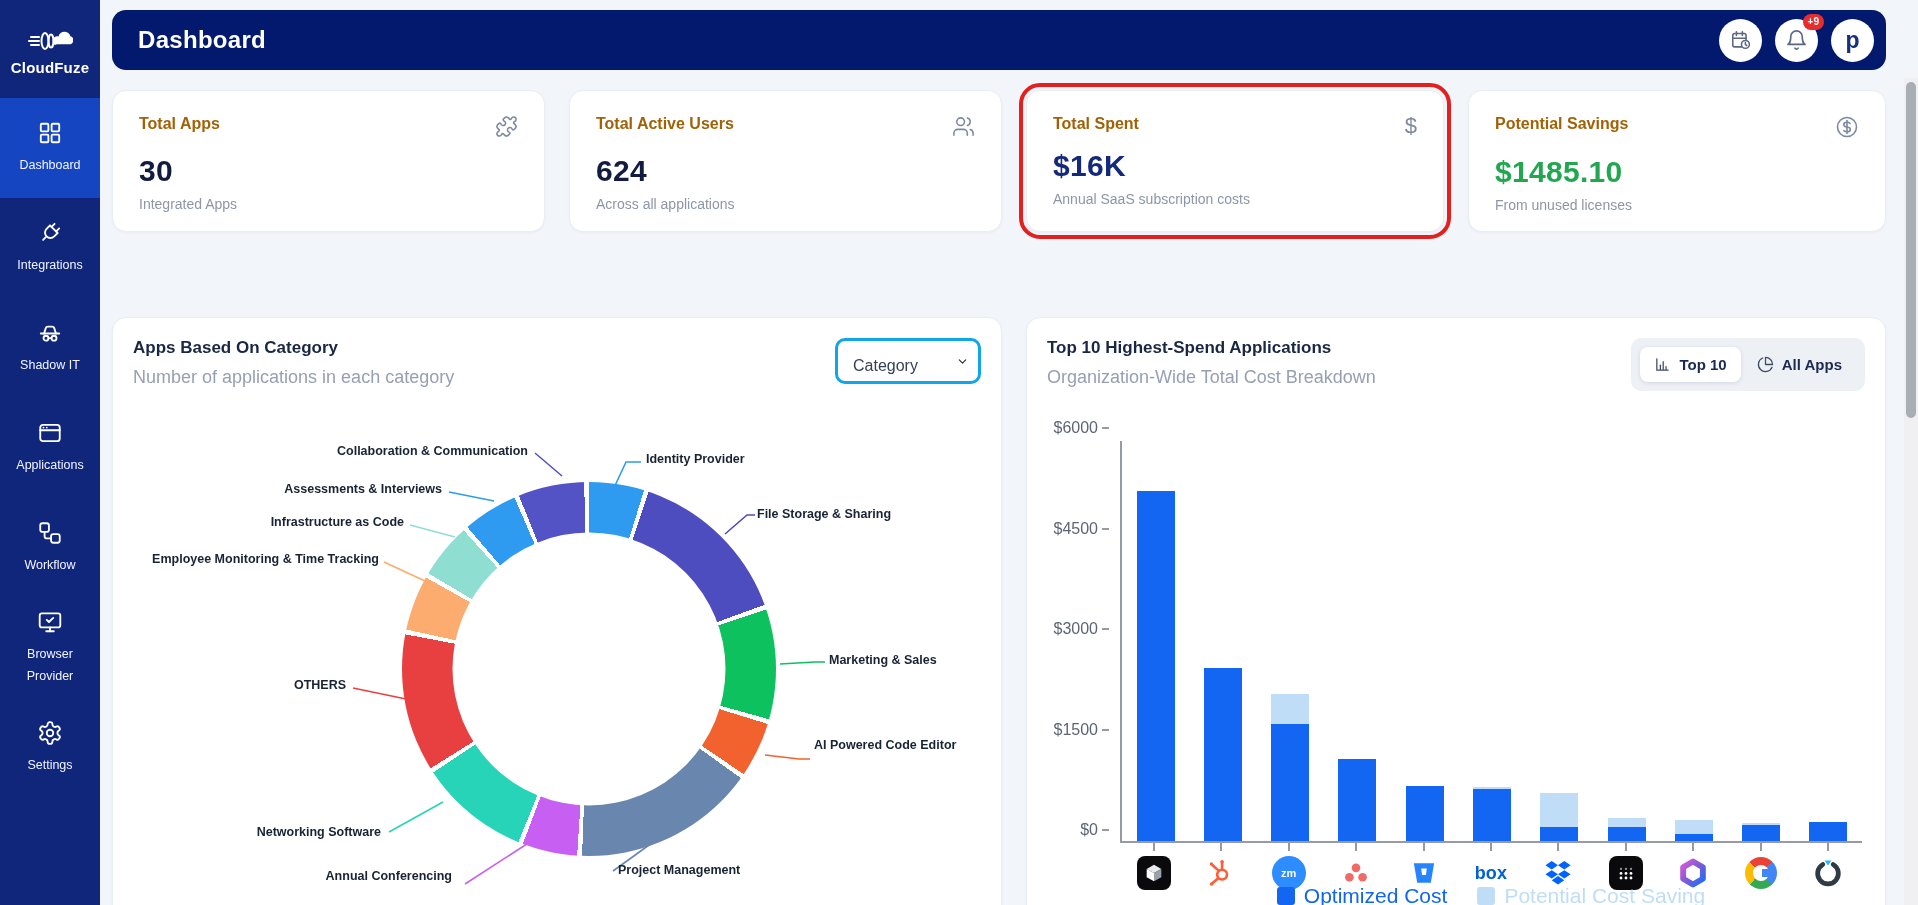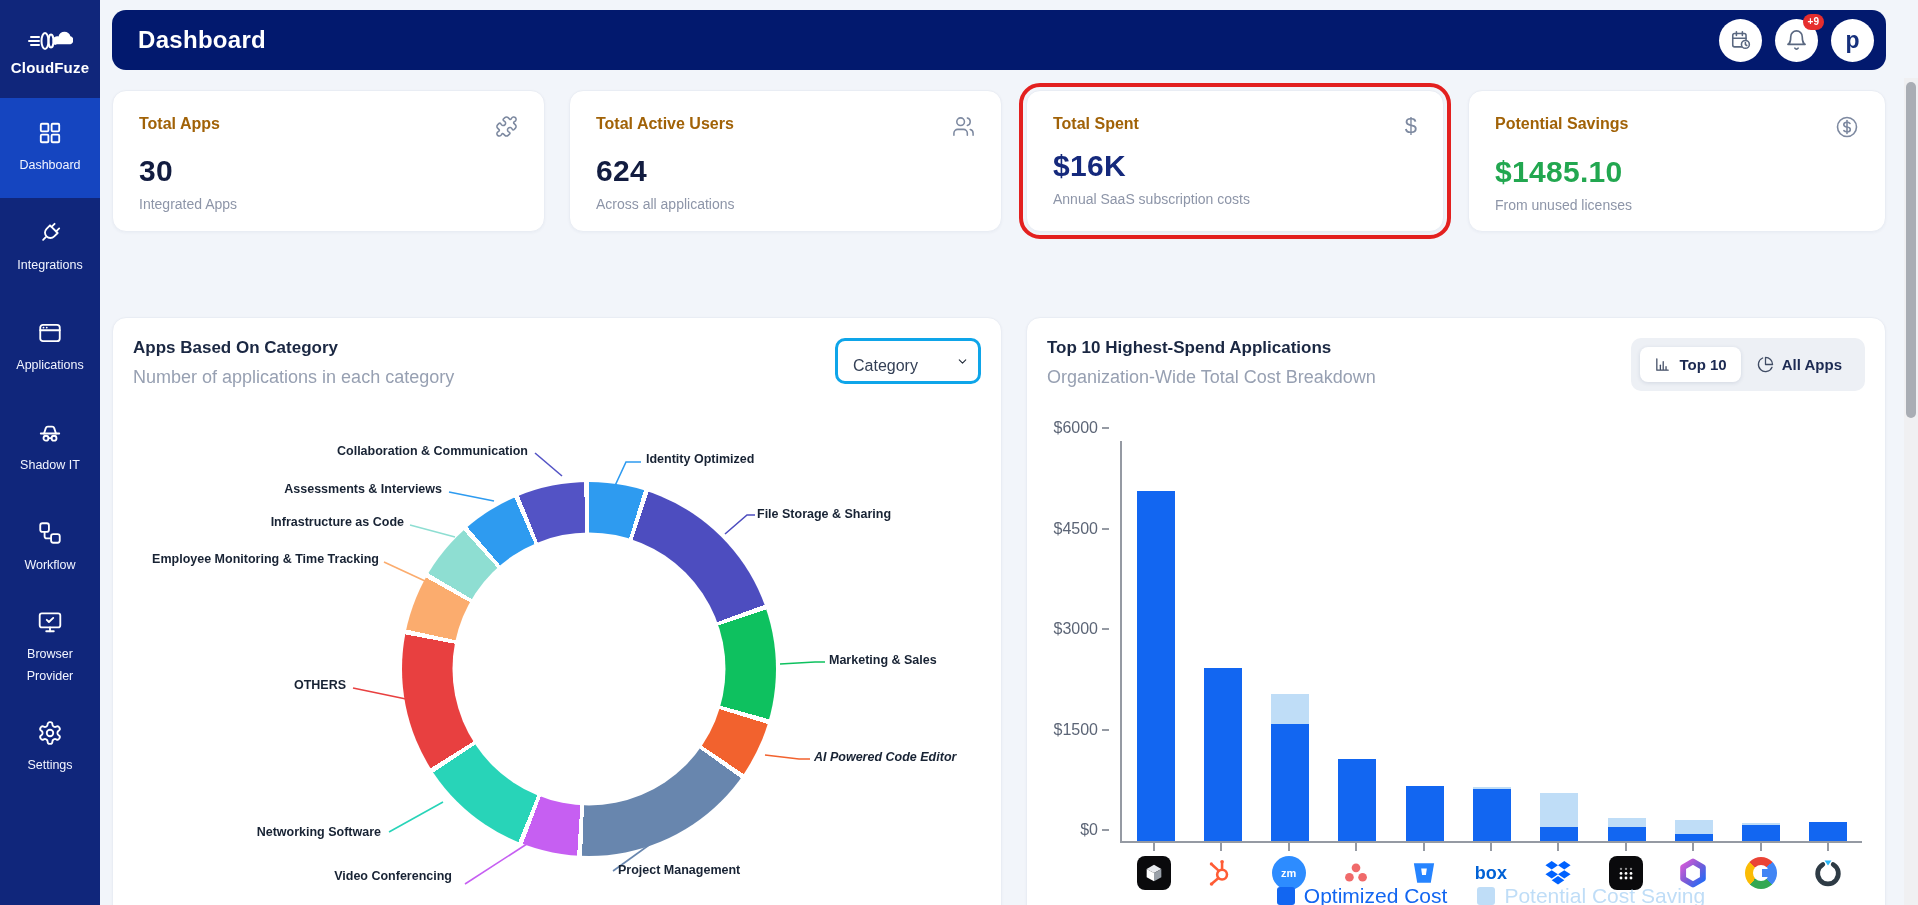--- a/index.html
+++ b/index.html
@@ -125,37 +125,37 @@
           <path d="M9 3v4"></path>
           <path d="M15 3v4"></path>
         <path d="M7 7h10v4.5a5 5 0 0 1-10 0Z"></path>
       </g>
     </svg>
     <div class="lbl">Integrations</div>
   </div>
 
   <div class="nav-item">
     <svg width="26" height="26" viewBox="0 0 24 24">
-      <rect x="3" y="4.5" width="18" height="15" rx="2.5"></rect>
-        <path d="M3 9.5h18"></path>
-      <path d="M6 7h.01"></path>
-        <path d="M9 7h.01"></path>
-    </svg>
-    <div class="lbl">Applications</div>
-  </div>
-
-  <div class="nav-item">
-    <svg width="26" height="26" viewBox="0 0 24 24">
       <path d="M3.5 12.5h17"></path>
       <path d="M6.5 12.5l1.6-5a2 2 0 0 1 1.9-1.4h4a2 2 0 0 1 1.9 1.4l1.6 5"></path>
       <circle cx="8.3" cy="16.8" r="2.3"></circle>
         <circle cx="15.7" cy="16.8" r="2.3"></circle>
       <path d="M10.6 16.8h2.8"></path>
     </svg>
     <div class="lbl">Shadow IT</div>
+  </div>
+
+  <div class="nav-item">
+    <svg width="26" height="26" viewBox="0 0 24 24">
+      <rect x="3" y="4.5" width="18" height="15" rx="2.5"></rect>
+        <path d="M3 9.5h18"></path>
+      <path d="M6 7h.01"></path>
+        <path d="M9 7h.01"></path>
+    </svg>
+    <div class="lbl">Applications</div>
   </div>
 
   <div class="nav-item">
     <svg width="26" height="26" viewBox="0 0 24 24">
       <rect x="3" y="3" width="8" height="8" rx="2"></rect>
         <rect x="13" y="13" width="8" height="8" rx="2"></rect>
       <path d="M7 11v4a2 2 0 0 0 2 2h4"></path>
     </svg>
     <div class="lbl">Workflow</div>
   </div>
@@ -293,26 +293,26 @@
         <polyline class="leader" points="312,263 271,244" fill="none" stroke-width="1.6" stroke="#FBAC6E"></polyline>
         <polyline class="leader" points="342,219 297,207" fill="none" stroke-width="1.6" stroke="#8EDED2"></polyline>
         <polyline class="leader" points="381,183 336,174" fill="none" stroke-width="1.6" stroke="#2E9BF0"></polyline>
         <polyline class="leader" points="449,158 422,135" fill="none" stroke-width="1.6" stroke="#5353C5"></polyline>
       </svg>
 
       <div class="donut" id="donut" style="background: conic-gradient(rgb(46, 155, 240) 0deg, rgb(46, 155, 240) 17.1deg, rgb(255, 255, 255) 17.1deg, rgb(255, 255, 255) 18.6deg, rgb(77, 77, 191) 18.6deg, rgb(77, 77, 191) 69.9deg, rgb(255, 255, 255) 69.9deg, rgb(255, 255, 255) 71.4deg, rgb(14, 193, 95) 71.4deg, rgb(14, 193, 95) 105.6deg, rgb(255, 255, 255) 105.6deg, rgb(255, 255, 255) 107.1deg, rgb(242, 98, 46) 107.1deg, rgb(242, 98, 46) 124.2deg, rgb(255, 255, 255) 124.2deg, rgb(255, 255, 255) 125.7deg, rgb(104, 134, 174) 125.7deg, rgb(104, 134, 174) 182.13deg, rgb(255, 255, 255) 182.13deg, rgb(255, 255, 255) 183.63deg, rgb(198, 95, 242) 183.63deg, rgb(198, 95, 242) 200.73deg, rgb(255, 255, 255) 200.73deg, rgb(255, 255, 255) 202.23deg, rgb(40, 212, 184) 202.23deg, rgb(40, 212, 184) 236.43deg, rgb(255, 255, 255) 236.43deg, rgb(255, 255, 255) 237.93deg, rgb(232, 64, 64) 237.93deg, rgb(232, 64, 64) 280.68deg, rgb(255, 255, 255) 280.68deg, rgb(255, 255, 255) 282.18deg, rgb(251, 172, 110) 282.18deg, rgb(251, 172, 110) 299.28deg, rgb(255, 255, 255) 299.28deg, rgb(255, 255, 255) 300.78deg, rgb(142, 222, 210) 300.78deg, rgb(142, 222, 210) 317.88deg, rgb(255, 255, 255) 317.88deg, rgb(255, 255, 255) 319.38deg, rgb(46, 155, 240) 319.38deg, rgb(46, 155, 240) 336.48deg, rgb(255, 255, 255) 336.48deg, rgb(255, 255, 255) 337.98deg, rgb(83, 83, 197) 337.98deg, rgb(83, 83, 197) 358.5deg, rgb(255, 255, 255) 358.5deg, rgb(255, 255, 255) 360deg);">
         <div class="donut-hole"></div>
       </div>
 
-      <div class="dlabel" style="left:533px; top:134px;">Identity Optimized</div>
+      <div class="dlabel" style="left:533px; top:134px;">Identity Provider</div>
       <div class="dlabel" style="left:644px; top:189px;">File Storage &amp; Sharing</div>
       <div class="dlabel" style="left:716px; top:335px;">Marketing &amp; Sales</div>
-      <div class="dlabel" style="left:701px; top:432px;font-style:italic;">AI Powered Code Editor</div>
+      <div class="dlabel" style="left:701px; top:420px;">AI Powered Code Editor</div>
       <div class="dlabel" style="left:505px; top:545px;">Project Management</div>
-      <div class="dlabel" style="right:549px; top:551px;">Video Conferencing</div>
+      <div class="dlabel" style="right:549px; top:551px;">Annual Conferencing</div>
       <div class="dlabel" style="right:620px; top:507px;">Networking Software</div>
       <div class="dlabel" style="right:655px; top:360px;">OTHERS</div>
       <div class="dlabel" style="right:622px; top:234px;">Employee Monitoring &amp; Time Tracking</div>
       <div class="dlabel" style="right:597px; top:197px;">Infrastructure as Code</div>
       <div class="dlabel" style="right:559px; top:164px;">Assessments &amp; Interviews</div>
       <div class="dlabel" style="right:473px; top:126px;">Collaboration &amp; Communication</div>
     </div>
 
     <div class="card chart-card bar-card">
       <div class="chart-head">

